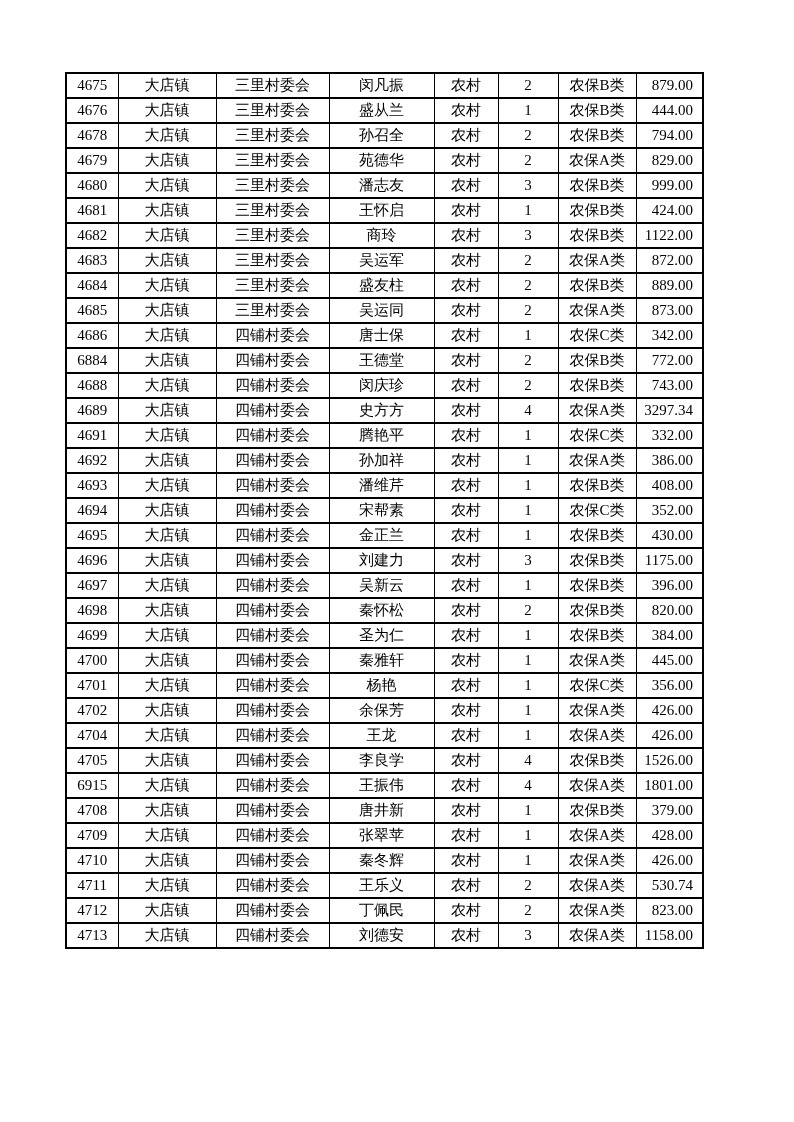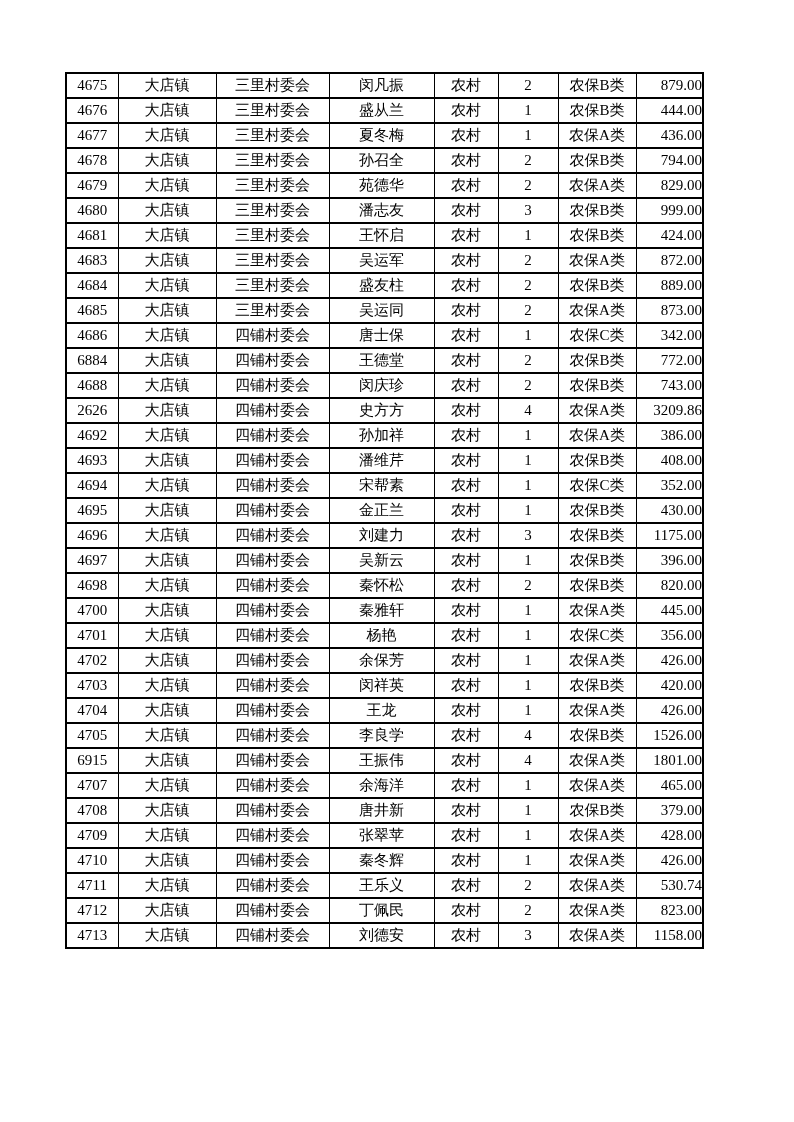--- a/index.html
+++ b/index.html
@@ -34,21 +34,21 @@
     padding: 0;
     font-size: 15px;
     line-height: 23px;
     text-align: center;
     white-space: nowrap;
     overflow: hidden;
     color: #000000;
   }
   table.data-table td.amount-cell {
     text-align: right;
-    padding-right: 0;
+    padding-right: 9px;
   }
 </style>
 </head>
 <body>
 
 <div class="page">
   <table class="data-table">
     <colgroup>
       <col style="width:52px">
       <col style="width:98px">
@@ -74,30 +74,20 @@
           <td>4676</td>
           <td>大店镇</td>
           <td>三里村委会</td>
           <td>盛从兰</td>
           <td>农村</td>
           <td>1</td>
           <td>农保B类</td>
           <td class="amount-cell">444.00</td>
         </tr>
         <tr>
-          <td>4677</td>
-          <td>大店镇</td>
-          <td>三里村委会</td>
-          <td>夏冬梅</td>
-          <td>农村</td>
-          <td>1</td>
-          <td>农保A类</td>
-          <td class="amount-cell">436.00</td>
-        </tr>
-        <tr>
           <td>4678</td>
           <td>大店镇</td>
           <td>三里村委会</td>
           <td>孙召全</td>
           <td>农村</td>
           <td>2</td>
           <td>农保B类</td>
           <td class="amount-cell">794.00</td>
         </tr>
         <tr>
@@ -122,20 +112,30 @@
         </tr>
         <tr>
           <td>4681</td>
           <td>大店镇</td>
           <td>三里村委会</td>
           <td>王怀启</td>
           <td>农村</td>
           <td>1</td>
           <td>农保B类</td>
           <td class="amount-cell">424.00</td>
+        </tr>
+        <tr>
+          <td>4682</td>
+          <td>大店镇</td>
+          <td>三里村委会</td>
+          <td>商玲</td>
+          <td>农村</td>
+          <td>3</td>
+          <td>农保B类</td>
+          <td class="amount-cell">1122.00</td>
         </tr>
         <tr>
           <td>4683</td>
           <td>大店镇</td>
           <td>三里村委会</td>
           <td>吴运军</td>
           <td>农村</td>
           <td>2</td>
           <td>农保A类</td>
           <td class="amount-cell">872.00</td>
@@ -184,28 +184,38 @@
           <td>4688</td>
           <td>大店镇</td>
           <td>四铺村委会</td>
           <td>闵庆珍</td>
           <td>农村</td>
           <td>2</td>
           <td>农保B类</td>
           <td class="amount-cell">743.00</td>
         </tr>
         <tr>
-          <td>2626</td>
+          <td>4689</td>
           <td>大店镇</td>
           <td>四铺村委会</td>
           <td>史方方</td>
           <td>农村</td>
           <td>4</td>
           <td>农保A类</td>
-          <td class="amount-cell">3209.86</td>
+          <td class="amount-cell">3297.34</td>
+        </tr>
+        <tr>
+          <td>4691</td>
+          <td>大店镇</td>
+          <td>四铺村委会</td>
+          <td>腾艳平</td>
+          <td>农村</td>
+          <td>1</td>
+          <td>农保C类</td>
+          <td class="amount-cell">332.00</td>
         </tr>
         <tr>
           <td>4692</td>
           <td>大店镇</td>
           <td>四铺村委会</td>
           <td>孙加祥</td>
           <td>农村</td>
           <td>1</td>
           <td>农保A类</td>
           <td class="amount-cell">386.00</td>
@@ -264,20 +274,30 @@
           <td>4698</td>
           <td>大店镇</td>
           <td>四铺村委会</td>
           <td>秦怀松</td>
           <td>农村</td>
           <td>2</td>
           <td>农保B类</td>
           <td class="amount-cell">820.00</td>
         </tr>
         <tr>
+          <td>4699</td>
+          <td>大店镇</td>
+          <td>四铺村委会</td>
+          <td>圣为仁</td>
+          <td>农村</td>
+          <td>1</td>
+          <td>农保B类</td>
+          <td class="amount-cell">384.00</td>
+        </tr>
+        <tr>
           <td>4700</td>
           <td>大店镇</td>
           <td>四铺村委会</td>
           <td>秦雅轩</td>
           <td>农村</td>
           <td>1</td>
           <td>农保A类</td>
           <td class="amount-cell">445.00</td>
         </tr>
         <tr>
@@ -294,30 +314,20 @@
           <td>4702</td>
           <td>大店镇</td>
           <td>四铺村委会</td>
           <td>余保芳</td>
           <td>农村</td>
           <td>1</td>
           <td>农保A类</td>
           <td class="amount-cell">426.00</td>
         </tr>
         <tr>
-          <td>4703</td>
-          <td>大店镇</td>
-          <td>四铺村委会</td>
-          <td>闵祥英</td>
-          <td>农村</td>
-          <td>1</td>
-          <td>农保B类</td>
-          <td class="amount-cell">420.00</td>
-        </tr>
-        <tr>
           <td>4704</td>
           <td>大店镇</td>
           <td>四铺村委会</td>
           <td>王龙</td>
           <td>农村</td>
           <td>1</td>
           <td>农保A类</td>
           <td class="amount-cell">426.00</td>
         </tr>
         <tr>
@@ -332,30 +342,20 @@
         </tr>
         <tr>
           <td>6915</td>
           <td>大店镇</td>
           <td>四铺村委会</td>
           <td>王振伟</td>
           <td>农村</td>
           <td>4</td>
           <td>农保A类</td>
           <td class="amount-cell">1801.00</td>
-        </tr>
-        <tr>
-          <td>4707</td>
-          <td>大店镇</td>
-          <td>四铺村委会</td>
-          <td>余海洋</td>
-          <td>农村</td>
-          <td>1</td>
-          <td>农保A类</td>
-          <td class="amount-cell">465.00</td>
         </tr>
         <tr>
           <td>4708</td>
           <td>大店镇</td>
           <td>四铺村委会</td>
           <td>唐井新</td>
           <td>农村</td>
           <td>1</td>
           <td>农保B类</td>
           <td class="amount-cell">379.00</td>

